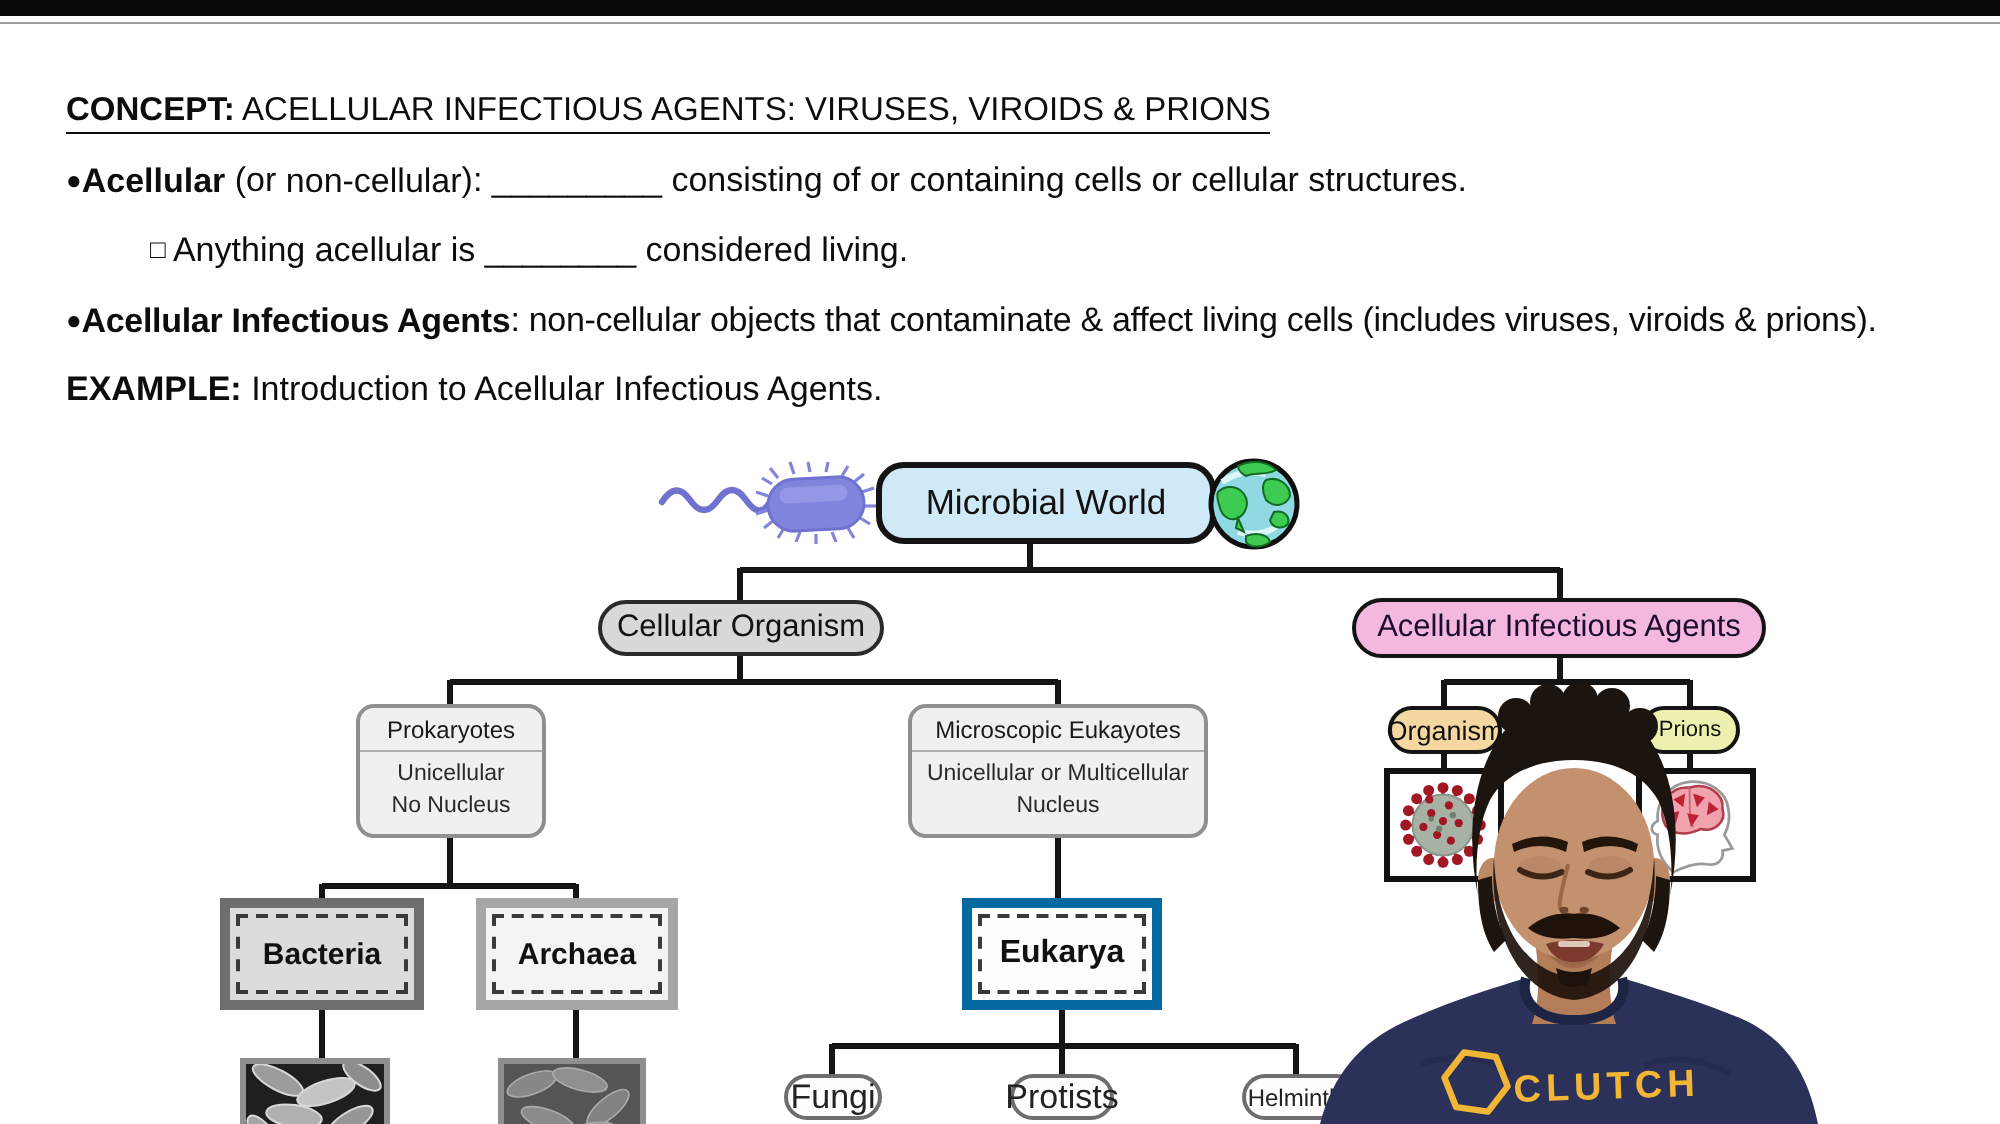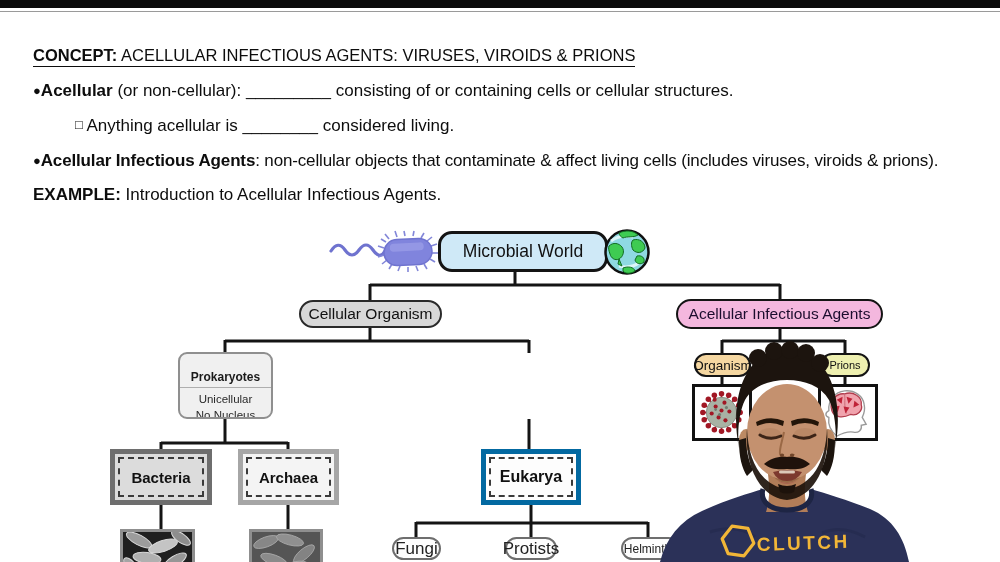--- a/index.html
+++ b/index.html
@@ -40,21 +40,21 @@
   .prions-pill{left:820px;top:353px;width:50px;height:24px;background:#eef0b0;font-size:11px;border-radius:12px;}
   .leaf-pill{border:2px solid #6e6e6e;background:#fdfdfd;font-size:17px;border-radius:12px;color:#222;}
   .fungi-pill{left:392px;top:537px;width:49px;height:23px;}
   .protists-pill{left:505px;top:537px;width:52px;height:23px;}
   .helminths-pill{left:621px;top:537px;width:59px;height:23px;font-size:12px;}
 
   .infobox{
     position:absolute;box-sizing:border-box;background:#f0f0f0;
     border:2px solid #8f8f8f;border-radius:9px;text-align:center;overflow:hidden;
   }
-  .infobox-title{font-weight:bold;font-size:12px;padding:16px 0 3px;border-bottom:1.5px solid #aeaeae;color:#1a1a1a;}
+  .infobox-title{font-weight:normal;font-size:12px;padding:4px 0 3px;border-bottom:1.5px solid #aeaeae;color:#1a1a1a;}
   .infobox-body{font-size:11.5px;line-height:16px;padding-top:3px;color:#2a2a2a;}
   .prok-box{left:178px;top:352px;width:95px;height:67px;}
   .euk-box{left:454px;top:352px;width:150px;height:67px;}
 
   .dashedbox{position:absolute;box-sizing:border-box;display:flex;align-items:center;justify-content:center;}
   .dashedbox .inner{
     border:2px dashed #3a3a3a;flex:1;margin:3px;height:calc(100% - 6px);
     display:flex;align-items:center;justify-content:center;font-weight:bold;box-sizing:border-box;
   }
   .bacteria-box{left:110px;top:449px;width:102px;height:56px;border:5px solid #6e6e6e;background:#dcdcdc;font-size:15px;}
@@ -154,20 +154,27 @@
     </div>
 
   <div class="infobox prok-box">
     <div class="infobox-title">Prokaryotes</div>
     <div class="infobox-body">
       <div>Unicellular</div>
       <div>No Nucleus</div>
     </div>
   </div>
 
+  <div class="infobox euk-box">
+    <div class="infobox-title">Microscopic Eukayotes</div>
+    <div class="infobox-body">
+      <div>Unicellular or Multicellular</div>
+      <div>Nucleus</div>
+    </div>
+  </div>
 
   <div class="node-pill viruses-pill">
       <span>Organism</span>
     </div>
   <div class="node-pill prions-pill">
       <span>Prions</span>
     </div>
 
   <div class="photo virus-photo">
     <svg width="54" height="51" viewBox="0 0 55 50">

